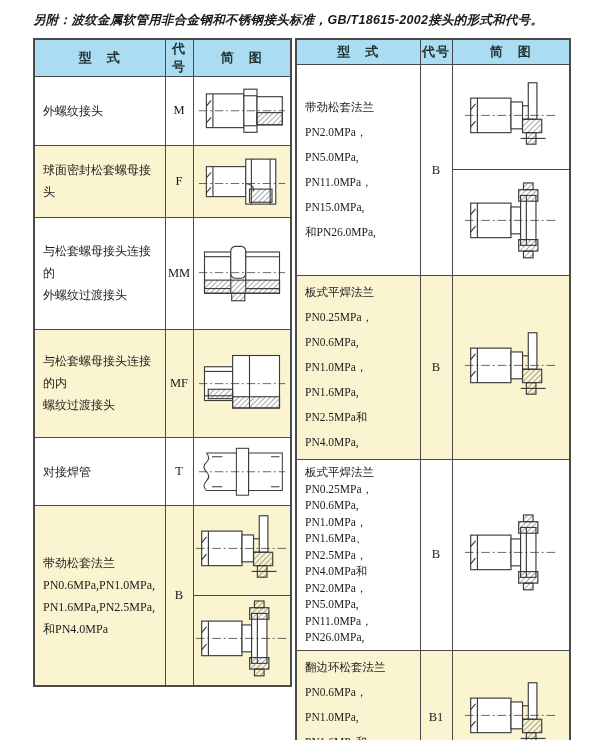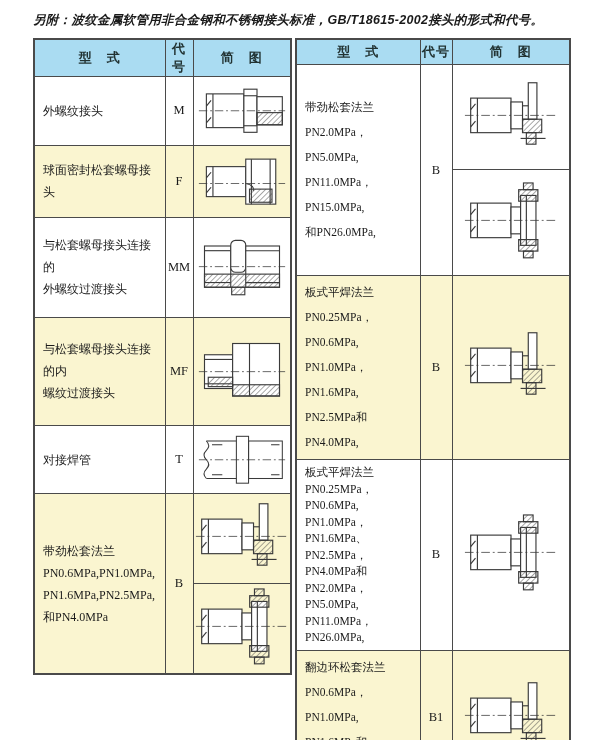--- a/index.html
+++ b/index.html
@@ -95,21 +95,21 @@
                 <path d="M10 34 l5 -6 M10 50 l5 -6" fill="none"></path>
                 <rect x="52" y="14" width="32" height="48"></rect>
                 <line x1="58" y1="14" x2="58" y2="62"></line>
                 <line x1="78" y1="14" x2="78" y2="62"></line>
                 <path d="M52 40 q10 2 8 8" fill="none"></path>
                 <rect x="56" y="46" width="24" height="14" fill="url(#hatch)"></rect>
               </g>
               <line x1="2" y1="40" x2="94" y2="40" stroke="#3a3a3a" stroke-width="0.8" stroke-dasharray="9 3 2 3"></line>
             </svg></td>
     </tr>
-    <tr style="height:100px">
+    <tr style="height:112px">
       <td class="type">与松套螺母接头连接的
 外螺纹过渡接头</td>
       <td class="code">MM</td>
       <td class="diag"><svg viewBox="0 0 96 78" width="90">
               <g stroke="#3a3a3a" stroke-width="1.2" fill="#ffffff">
                 <rect x="8" y="16" width="28" height="44"></rect>
                 <line x1="8" y1="21" x2="36" y2="21"></line>
                 <line x1="8" y1="55" x2="36" y2="55"></line>
                 <rect x="36" y="10" width="16" height="34" rx="5"></rect>
                 <rect x="52" y="16" width="36" height="44"></rect>

